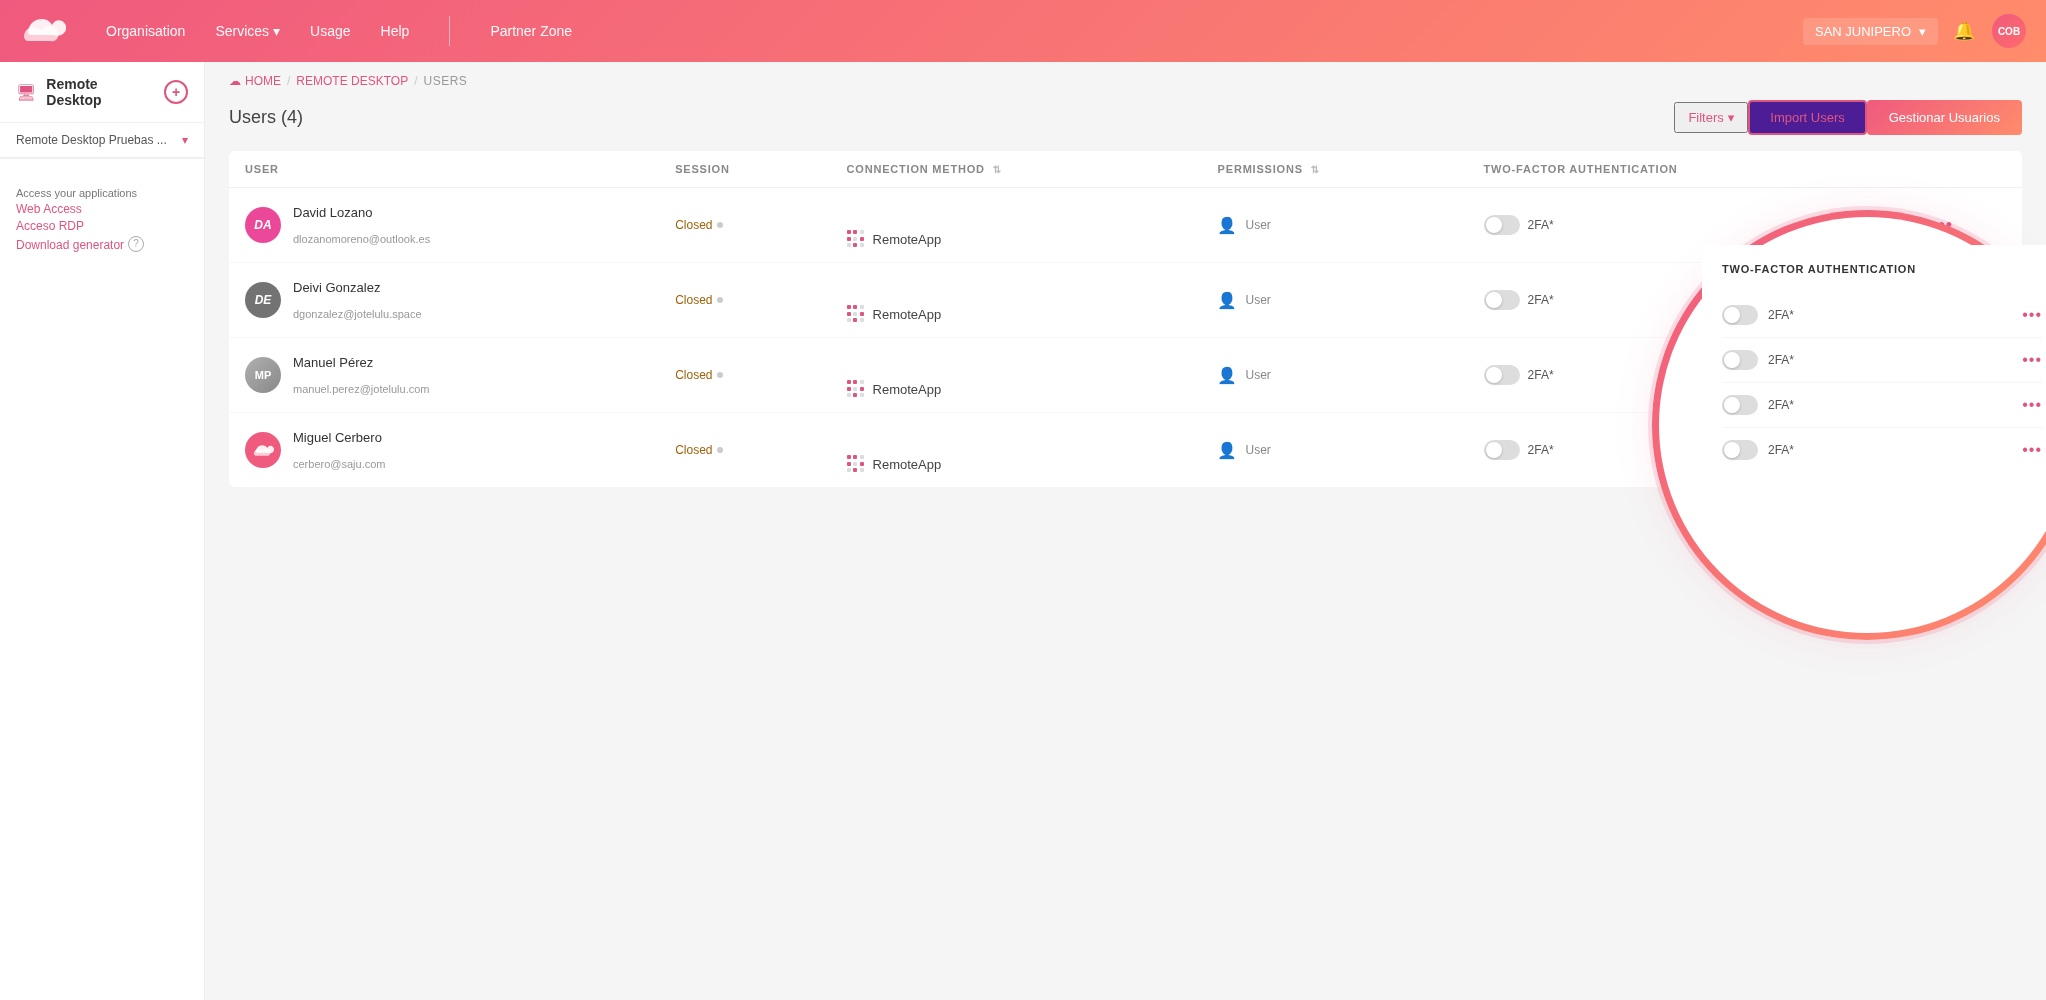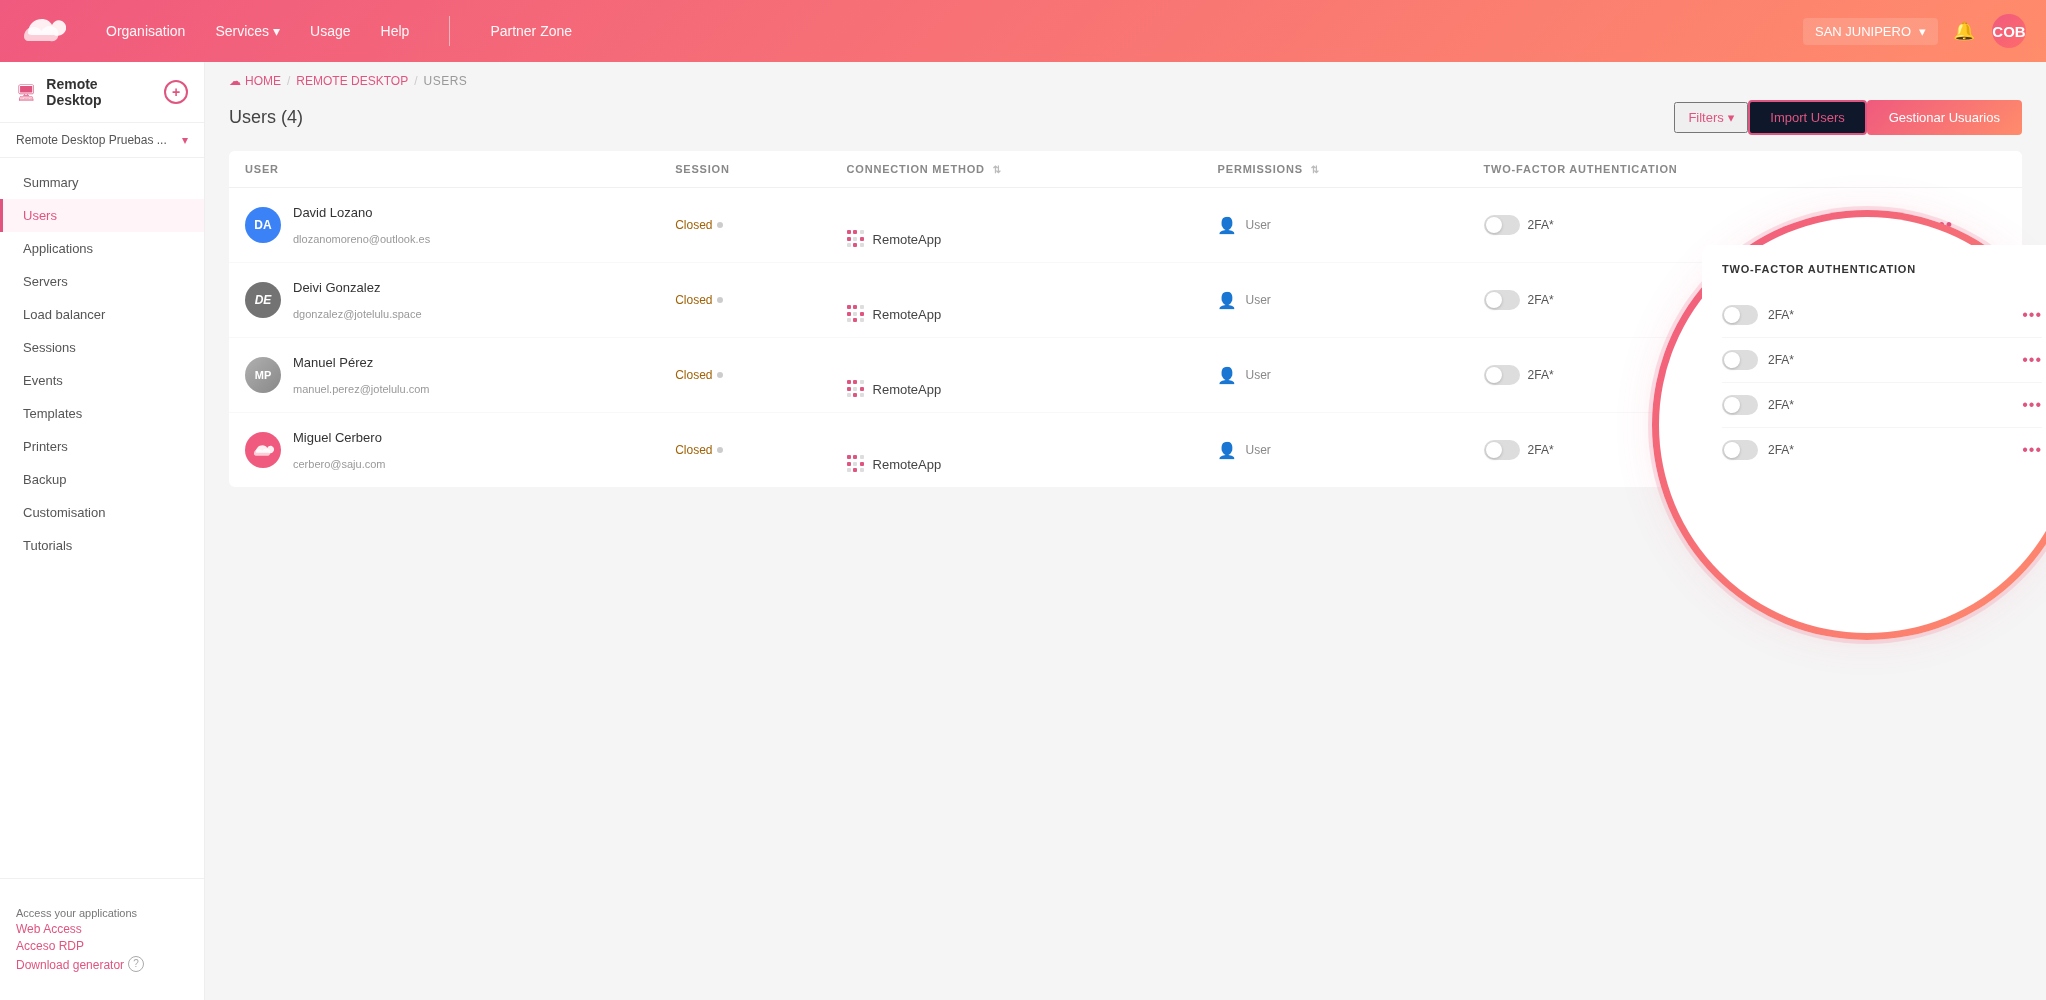--- a/index.html
+++ b/index.html
@@ -40,21 +40,21 @@
       color: white;
       font-size: 13px;
       cursor: pointer;
     }
     .bell-icon { color: white; font-size: 18px; cursor: pointer; }
     .user-avatar-top {
       width: 34px; height: 34px;
       background: linear-gradient(135deg, #f05a7e, #ff6b6b);
       border-radius: 50%;
       display: flex; align-items: center; justify-content: center;
-      color: white; font-size: 15px; font-weight: bold;
+      color: white; font-size: 10px; font-weight: bold;
       cursor: pointer;
     }
 
     
     .layout { display: flex; height: calc(1000px - 62px); }
 
     
     .sidebar {
       width: 205px;
       background: white;
@@ -146,21 +146,21 @@
 
     .actions-bar { display: flex; align-items: center; }
     .filters-btn {
       display: flex; align-items: center; gap: 4px;
       color: #e05580; font-size: 13px; cursor: pointer;
       padding: 6px 12px;
     }
     .import-btn {
       border: 2px solid #e05580;
       color: #e05580;
-      background: #0f172a;
+      background: #4c1d95;
       padding: 8px 20px;
       border-radius: 4px;
       font-size: 13px;
       cursor: pointer;
       font-weight: 500;
     }
     .gestionar-btn {
       background: linear-gradient(135deg, #f05a7e, #ff8c6b);
       color: white;
       border: none;
@@ -287,34 +287,20 @@
   <aside class="sidebar">
     <div class="sidebar-header">
       <span class="sidebar-icon">🖥</span>
       <span class="sidebar-title">Remote Desktop</span>
       <div class="sidebar-add">+</div>
     </div>
     <div class="sidebar-workspace">
       <span class="workspace-name">Remote Desktop Pruebas ...</span>
       <span class="workspace-arrow">▾</span>
     </div>
-    <nav class="sidebar-nav">
-      <div class="sidebar-nav-item">Summary</div>
-      <div class="sidebar-nav-item active">Users</div>
-      <div class="sidebar-nav-item">Applications</div>
-      <div class="sidebar-nav-item">Servers</div>
-      <div class="sidebar-nav-item">Load balancer</div>
-      <div class="sidebar-nav-item">Sessions</div>
-      <div class="sidebar-nav-item">Events</div>
-      <div class="sidebar-nav-item">Templates</div>
-      <div class="sidebar-nav-item">Printers</div>
-      <div class="sidebar-nav-item">Backup</div>
-      <div class="sidebar-nav-item">Customisation</div>
-      <div class="sidebar-nav-item">Tutorials</div>
-    </nav>
     <div class="sidebar-footer">
       <span>Access your applications</span>
       <a>Web Access</a>
       <a>Acceso RDP</a>
       <div class="sidebar-footer-help">
         <a>Download generator</a>
         <div class="help-circle">?</div>
       </div>
     </div>
   </aside>
@@ -359,21 +345,21 @@
               </th>
               <th>TWO-FACTOR AUTHENTICATION</th>
               <th></th>
             </tr>
           </thead>
           <tbody>
 
             <tr>
               <td>
                 <div class="user-cell">
-                  <div class="user-avatar" style="background:#3b82f6;">DA</div>
+                  <div class="user-avatar" style="background:#ec4899;font-style:italic;">DA</div>
                   <div class="user-info">
                     <span class="user-name">David Lozano</span>
                     <span class="user-email">dlozanomoreno@outlook.es</span>
                   </div>
                 </div>
               </td>
               <td>
                 <div class="session-cell">
                   <span>Closed</span>
                   <span class="session-dot"></span>

